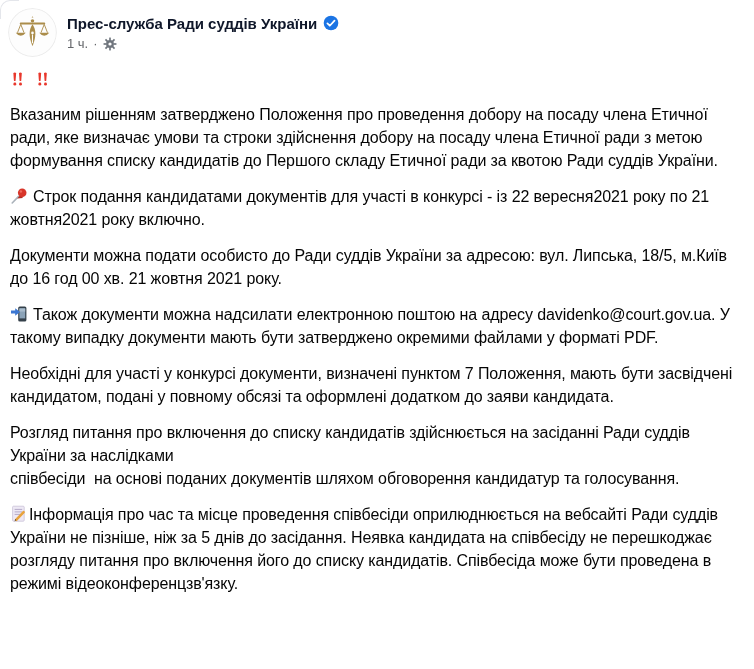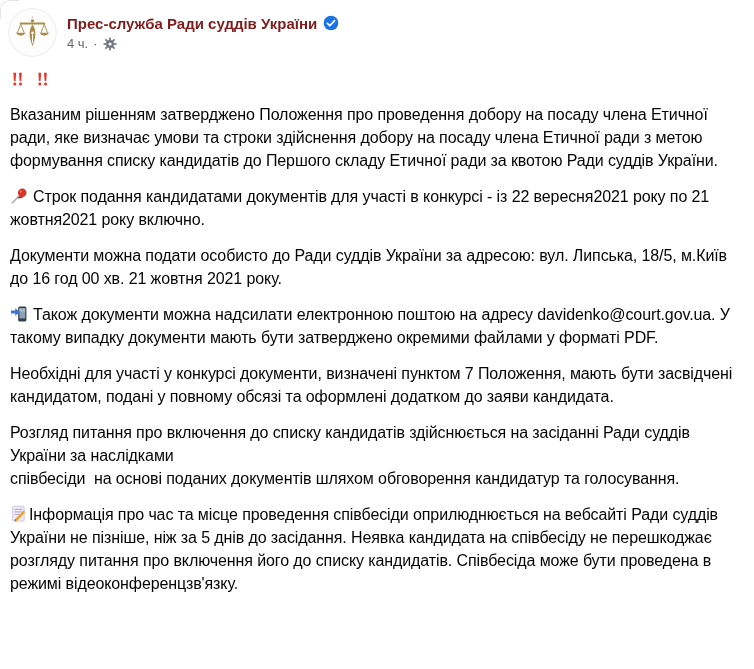--- a/index.html
+++ b/index.html
@@ -32,21 +32,21 @@
     border-radius:50%;
     flex:0 0 auto;
     cursor:pointer;
     display:block;
   }
   .header-info { display:flex; flex-direction:column; justify-content:center; }
   .name-row { display:flex; align-items:center; gap:6px; }
   .page-name {
     font-size:15px;
     font-weight:700;
-    color:#7f1d1d;
+    color:#0f172a;
     cursor:pointer;
     line-height:19px;
   }
   .badge { width:16px; height:16px; display:block; }
   .meta-row {
     display:flex; align-items:center; gap:5px;
     margin-top:3px;
     font-size:13px;
     color:#65676b;
     line-height:16px;
@@ -101,21 +101,21 @@
 
     <div class="header-info">
       <div class="name-row">
         <span class="page-name">Прес-служба Ради суддів України</span>
         <svg class="badge" viewBox="0 0 24 24" xmlns="http://www.w3.org/2000/svg">
           <circle cx="12" cy="12" r="11" fill="#1b74e4"></circle>
           <path d="M6.6 12.6 L10.2 16.1 L17.3 8.4" stroke="#ffffff" stroke-width="2.6" fill="none" stroke-linecap="round" stroke-linejoin="round"></path>
         </svg>
       </div>
       <div class="meta-row">
-        <span>4 ч.</span>
+        <span>1 ч.</span>
         <span class="sep">·</span>
         <svg class="gear" viewBox="0 0 20 20" xmlns="http://www.w3.org/2000/svg" fill="#606770">
           <g>
             <rect x="8.8" y="0.8" width="2.4" height="4"></rect>
             <rect x="8.8" y="15.2" width="2.4" height="4"></rect>
             <rect x="0.8" y="8.8" width="4" height="2.4"></rect>
             <rect x="15.2" y="8.8" width="4" height="2.4"></rect>
             <rect x="8.8" y="0.8" width="2.4" height="4" transform="rotate(45 10 10)"></rect>
             <rect x="8.8" y="15.2" width="2.4" height="4" transform="rotate(45 10 10)"></rect>
             <rect x="0.8" y="8.8" width="4" height="2.4" transform="rotate(45 10 10)"></rect>

